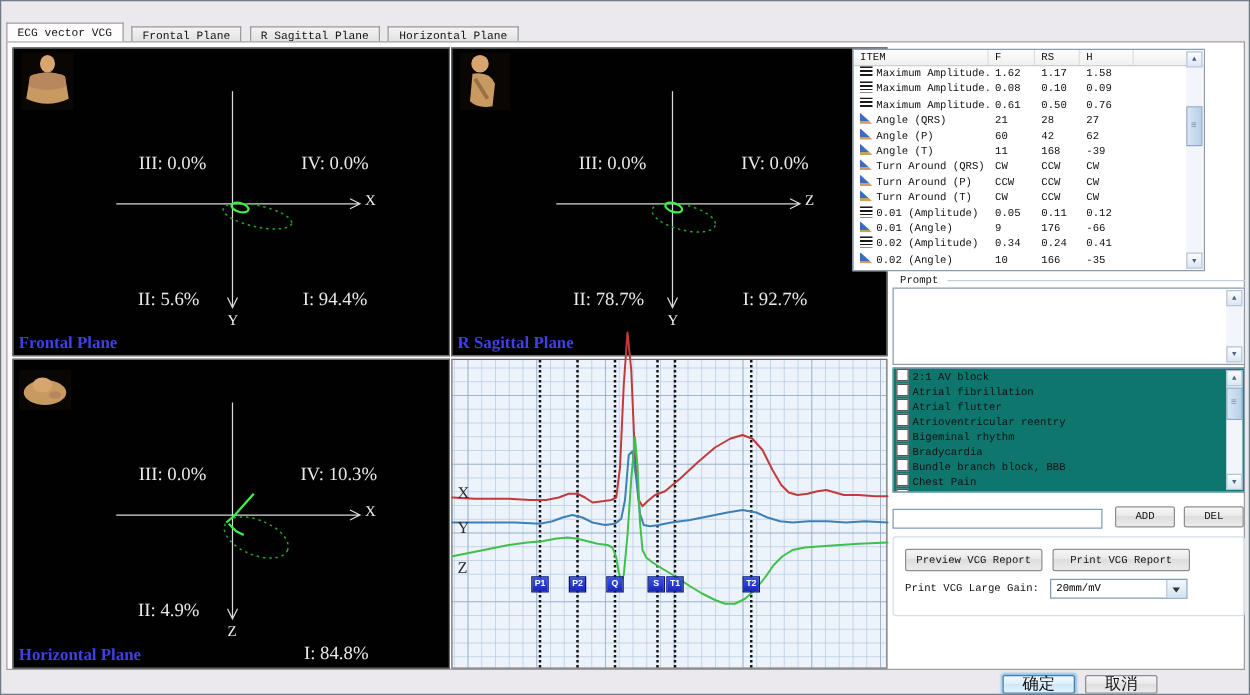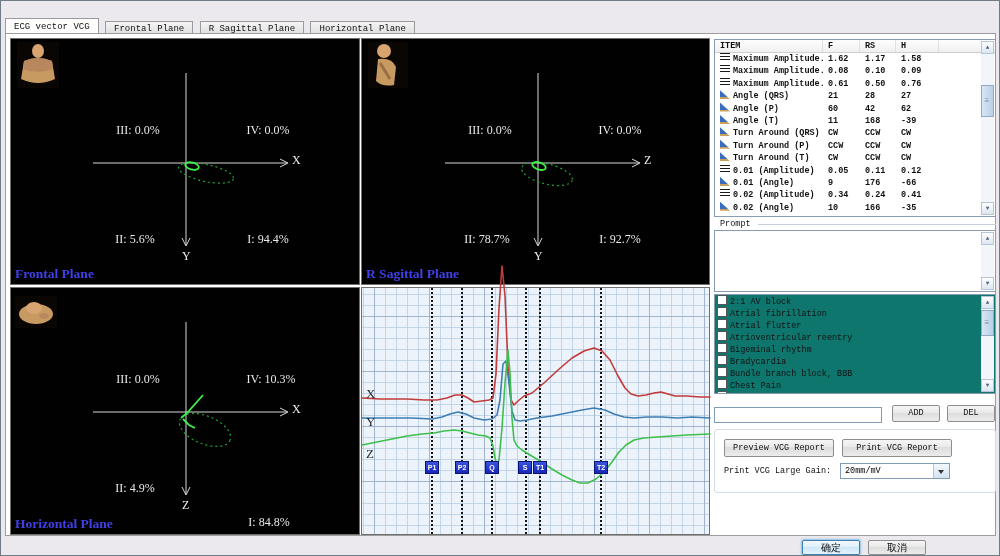--- a/index.html
+++ b/index.html
@@ -15,21 +15,21 @@
   
   .tabs{position:absolute;left:4px;top:17px;height:16px;font-family:"Liberation Mono",monospace;font-size:9px;}
   .tab{position:relative;display:inline-block;padding:2px 8px 1px 8px;margin-right:1px;top:2px;
        background:linear-gradient(#f4f4f4,#dedede);border:1px solid #9b9b9b;border-bottom:none;color:#111;}
   .tab.active{top:0;padding-top:3px;background:#fdfdfd;z-index:3;}
   
   .page{position:absolute;left:4px;top:32px;width:991px;height:503px;background:#ffffff;
         border:1px solid #9d9d9d;box-sizing:border-box;}
   
   .vcg{position:absolute;background:#010101;border:1px solid #6f6f6f;box-sizing:border-box;}
-  .vcg .quad{position:absolute;color:#e9e9e9;font-family:"Liberation Serif",serif;font-size:12px;transform:translateX(-50%);white-space:nowrap;}
+  .vcg .quad{position:absolute;color:#e9e9e9;font-family:"Liberation Serif",serif;font-size:15px;transform:translateX(-50%);white-space:nowrap;}
   .vcg .axis-label{position:absolute;color:#f0f0f0;font-family:"Liberation Serif",serif;font-size:12px;}
   .vcg .ptitle{position:absolute;left:4px;bottom:2px;color:#4040e8;font-family:"Liberation Serif",serif;
                font-weight:bold;font-size:13.5px;}
   .vcg svg{position:absolute;left:0;top:0;}
   .axline{stroke:#d9d9d9;stroke-width:1;fill:none;}
   .loop-dash{stroke:#1fa32f;stroke-width:1.2;fill:none;stroke-dasharray:2 3;}
   .loop-bright{stroke:#3ef04a;stroke-width:1.8;fill:none;}
   
   .ecg{position:absolute;left:355px;top:253px;width:349px;height:248px;border:1px solid #6f6f6f;box-sizing:border-box;
        background-color:#edf3fa;
@@ -42,21 +42,21 @@
        background-position:12px 0,0 28px,1px 0,0 6px;}
   .ecg .vline{position:absolute;top:0;height:246px;width:0;border-left:2px dotted #151515;z-index:1;}
   .ecg svg{position:absolute;left:0;top:0;overflow:visible;z-index:2;}
   .trace{fill:none;stroke-width:1.6;stroke-linejoin:round;stroke-linecap:round;}
   .lead-label{position:absolute;font-family:"Liberation Serif",serif;font-size:13px;color:#2b2b2b;z-index:2;}
   .marker-badge{position:absolute;width:14px;height:13px;z-index:3;background:linear-gradient(#3a55e0,#1726b8);
                 border:1px solid #0a1474;color:#fff;font-family:"Liberation Sans",sans-serif;font-size:7px;
                 font-weight:bold;text-align:center;line-height:12px;box-sizing:border-box;}
   
   .rt{position:absolute;font-family:"Liberation Mono",monospace;font-size:8.5px;color:#111;}
-  .res-table{left:708px;top:5px;width:282px;height:178px;border:1px solid #8a9cb2;background:#fff;overflow:hidden;box-sizing:border-box;font-weight:bold;}
+  .res-table{left:676px;top:5px;width:282px;height:178px;border:1px solid #8a9cb2;background:#fff;overflow:hidden;box-sizing:border-box;}
   .thead{display:flex;height:12px;background:linear-gradient(#fdfdfd,#f0f0f0);border-bottom:1px solid #cfcfcf;}
   .thead .hc{border-right:1px solid #e0e0e0;padding-left:5px;line-height:12px;box-sizing:border-box;}
   .hc.c0{width:108px;} .hc.c1{width:37px;} .hc.c2{width:36px;} .hc.c3{width:43px;} .hc.c4{flex:1;border-right:none;}
   .trow{display:flex;height:12.4px;line-height:12.4px;}
   .trow .cell{box-sizing:border-box;padding-left:5px;white-space:nowrap;overflow:hidden;}
   .c-item{width:108px;} .c-f{width:37px;} .c-rs{width:36px;} .c-h{width:43px;}
   .ricon{display:inline-block;width:10px;height:9px;margin-right:3px;vertical-align:-1px;}
   .icon-amp{background:repeating-linear-gradient(to bottom,#1a1a1a 0 1.4px,transparent 1.4px 3px);}
   .icon-angle{background:linear-gradient(#3a6cc0 0 74%,#c9a05e 74% 100%);clip-path:polygon(0 0,0 100%,100% 100%);}
   
@@ -81,21 +81,21 @@
        border:1px solid #8e8e8e;border-radius:2px;font-family:"Liberation Mono",monospace;font-size:8.5px;
        color:#111;text-align:center;box-sizing:border-box;}
   .group-box{position:absolute;left:708px;top:395px;width:282px;height:64px;border:1px solid #d5dde4;border-radius:3px;box-sizing:border-box;}
   .combo{position:absolute;left:834px;top:429px;width:110px;height:16px;border:1px solid #7f9db9;background:#fff;box-sizing:border-box;}
   .combo .val{position:absolute;left:4px;top:2px;font-family:"Liberation Mono",monospace;font-size:8.5px;}
   .combo .dd{position:absolute;right:0;top:0;width:15px;height:14px;background:linear-gradient(#f3f8fc,#d2e3f2);
              border-left:1px solid #b5c4d6;}
   .combo .dd::before{content:"";position:absolute;left:4px;top:6px;border-left:3.5px solid transparent;
              border-right:3.5px solid transparent;border-top:4px solid #333;}
   
-  .footer-btn{top:539px;width:58px;height:15px;line-height:13px;font-size:10px;font-family:Liberation Sans, sans-serif;}
+  .footer-btn{top:539px;width:58px;height:15px;line-height:13px;font-size:13px;font-family:Liberation Mono, monospace;}
   .btn-ok{left:801px;border:1px solid #3c7fb1;box-shadow:0 0 2px 1px #8cc0e6;
           background:linear-gradient(#f2f9fe,#dff0fb 45%,#cbe6f8 45%,#e4f3fd);}
   .btn-cancel{left:867px;}
 </style>
 </head>
 <body>
 
 <div class="app">
 
 

